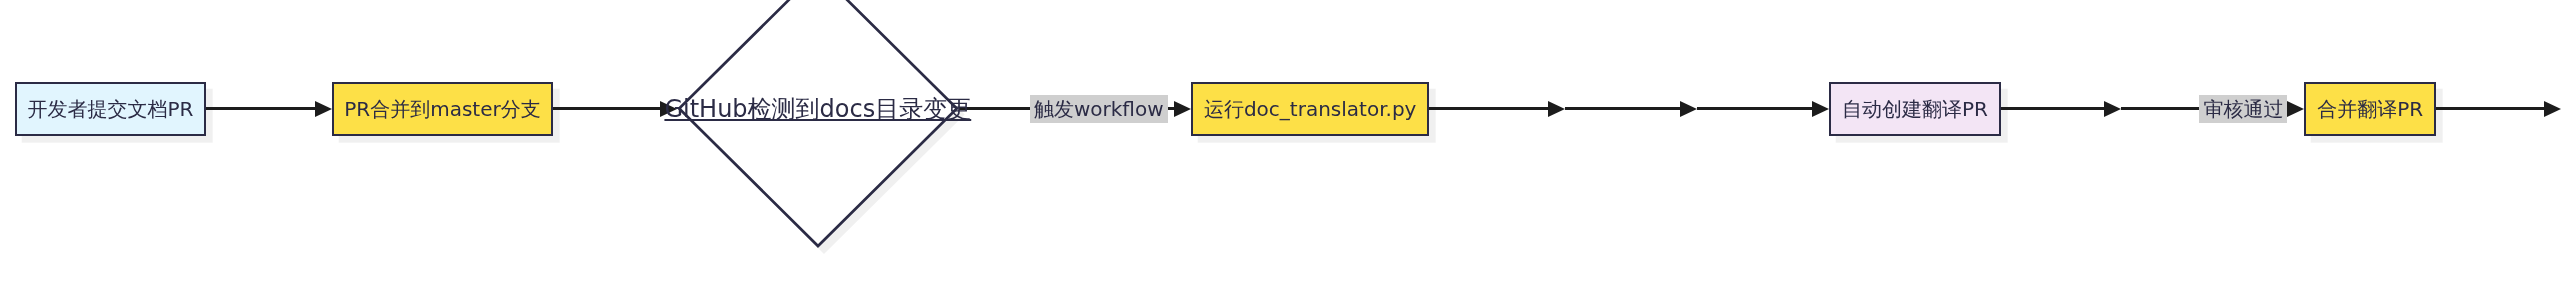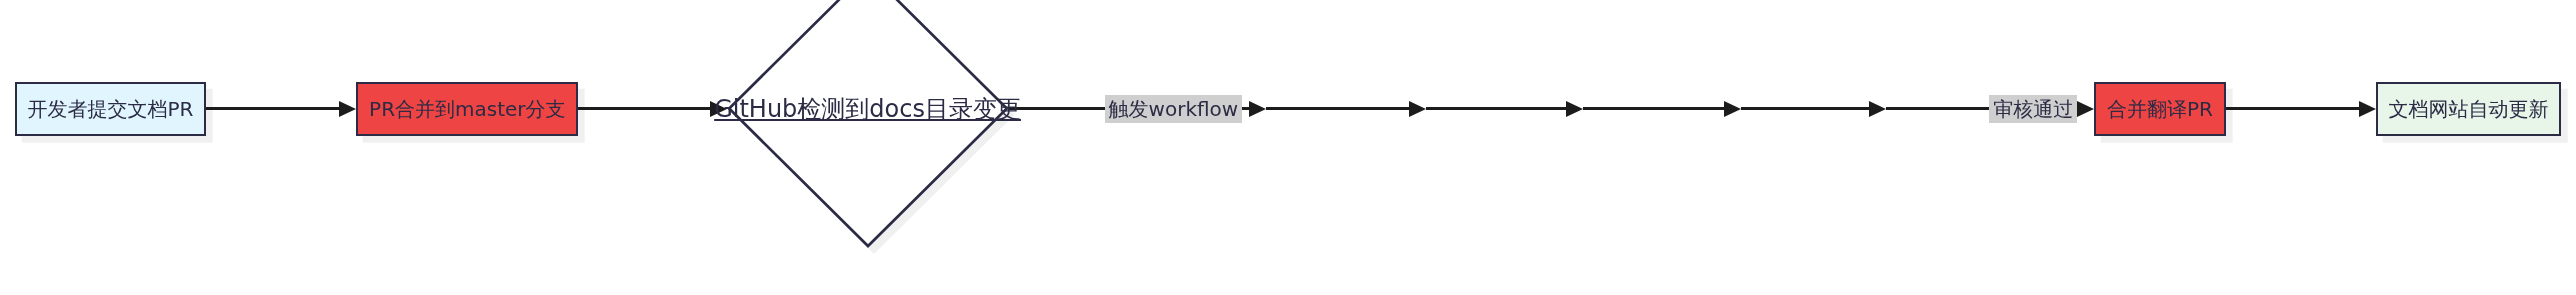--- a/index.html
+++ b/index.html
@@ -31,21 +31,21 @@
     display: flex;
     align-items: center;
     justify-content: center;
     padding: 0 10.7px;
     font-size: 20px;
     line-height: 1;
     white-space: nowrap;
     box-shadow: 6.7px 6.7px 0 rgba(0, 0, 0, 0.06);
   }
   .fill-blue   { background: #e1f5fe; }
-  .fill-white  { background: #ef4444; }
+  .fill-white  { background: #fde047; }
   .fill-cream  { background: #fff3e0; }
   .fill-purple { background: #f3e5f5; }
   .fill-green  { background: #e8f5e9; }
 
   
   .edge {
     display: flex;
     align-items: center;
     min-width: 32px;
     flex: 1 1 54px;
@@ -140,54 +140,55 @@
     <div class="diamond-label">GitHub检测到docs目录变更</div>
   </div>
 
   <div class="edge e3">
     <div class="edge-line"></div>
     <div class="edge-label">触发workflow</div>
     <div class="edge-line stub"></div>
     <div class="edge-head"></div>
   </div>
 
+  <div class="node fill-white">运行doc_translator.py</div>
 
   <div class="edge e4">
     <div class="edge-line"></div>
     <div class="edge-head"></div>
   </div>
 
 
   <div class="edge e5">
     <div class="edge-line"></div>
     <div class="edge-head"></div>
   </div>
 
 
   <div class="edge e6">
     <div class="edge-line"></div>
     <div class="edge-head"></div>
   </div>
 
+  <div class="node fill-purple">自动创建翻译PR</div>
 
   <div class="edge e7">
     <div class="edge-line"></div>
     <div class="edge-head"></div>
   </div>
 
 
   <div class="edge e8">
     <div class="edge-line"></div>
     <div class="edge-label">审核通过</div>
     <div class="edge-head"></div>
   </div>
 
   <div class="node fill-white">合并翻译PR</div>
 
   <div class="edge e9">
     <div class="edge-line"></div>
     <div class="edge-head"></div>
   </div>
 
-  <div class="node fill-green">文档网站自动更新</div>
 
 </div>
 
 
 </body></html>

